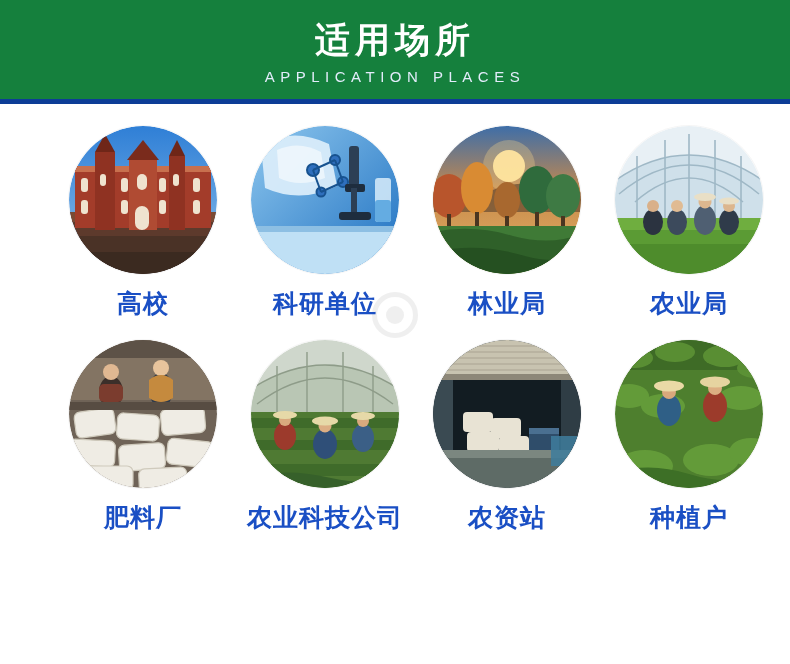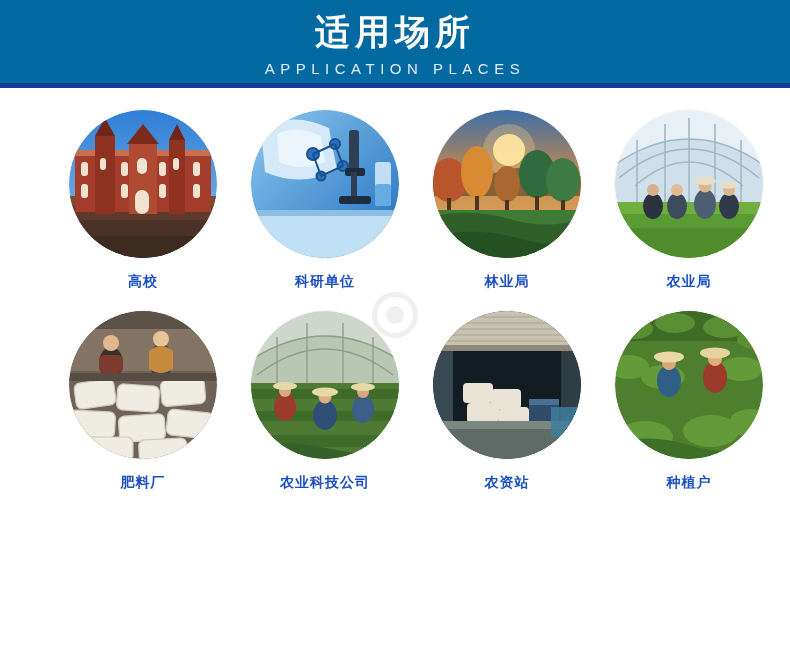--- a/index.html
+++ b/index.html
@@ -14,22 +14,22 @@
     position: relative;
     width: 790px;
     height: 664px;
     background: #ffffff;
   }
 
   
   .banner {
     position: relative;
     width: 790px;
-    height: 88px;
-    background: #0369a1;
+    height: 104px;
+    background: #15803d;
     display: flex;
     flex-direction: column;
     align-items: center;
     justify-content: center;
     overflow: hidden;
   }
   .banner::after {
     content: "";
     position: absolute;
     left: 0; right: 0; bottom: 0;
@@ -119,21 +119,21 @@
     height: 148px;
     border-radius: 50%;
     overflow: hidden;
     position: relative;
     box-shadow: 0 0 0 1px rgba(0,0,0,0.04);
   }
   .circle > svg { display: block; width: 148px; height: 148px; }
   .cell-label {
     margin-top: 16px;
     color: #1a4fc4;
-    font-size: 14px;
+    font-size: 25px;
     font-weight: bold;
     letter-spacing: 1px;
     text-align: center;
     line-height: 1.1;
   }
 </style>
 </head>
 <body>
 
 <div class="page">

